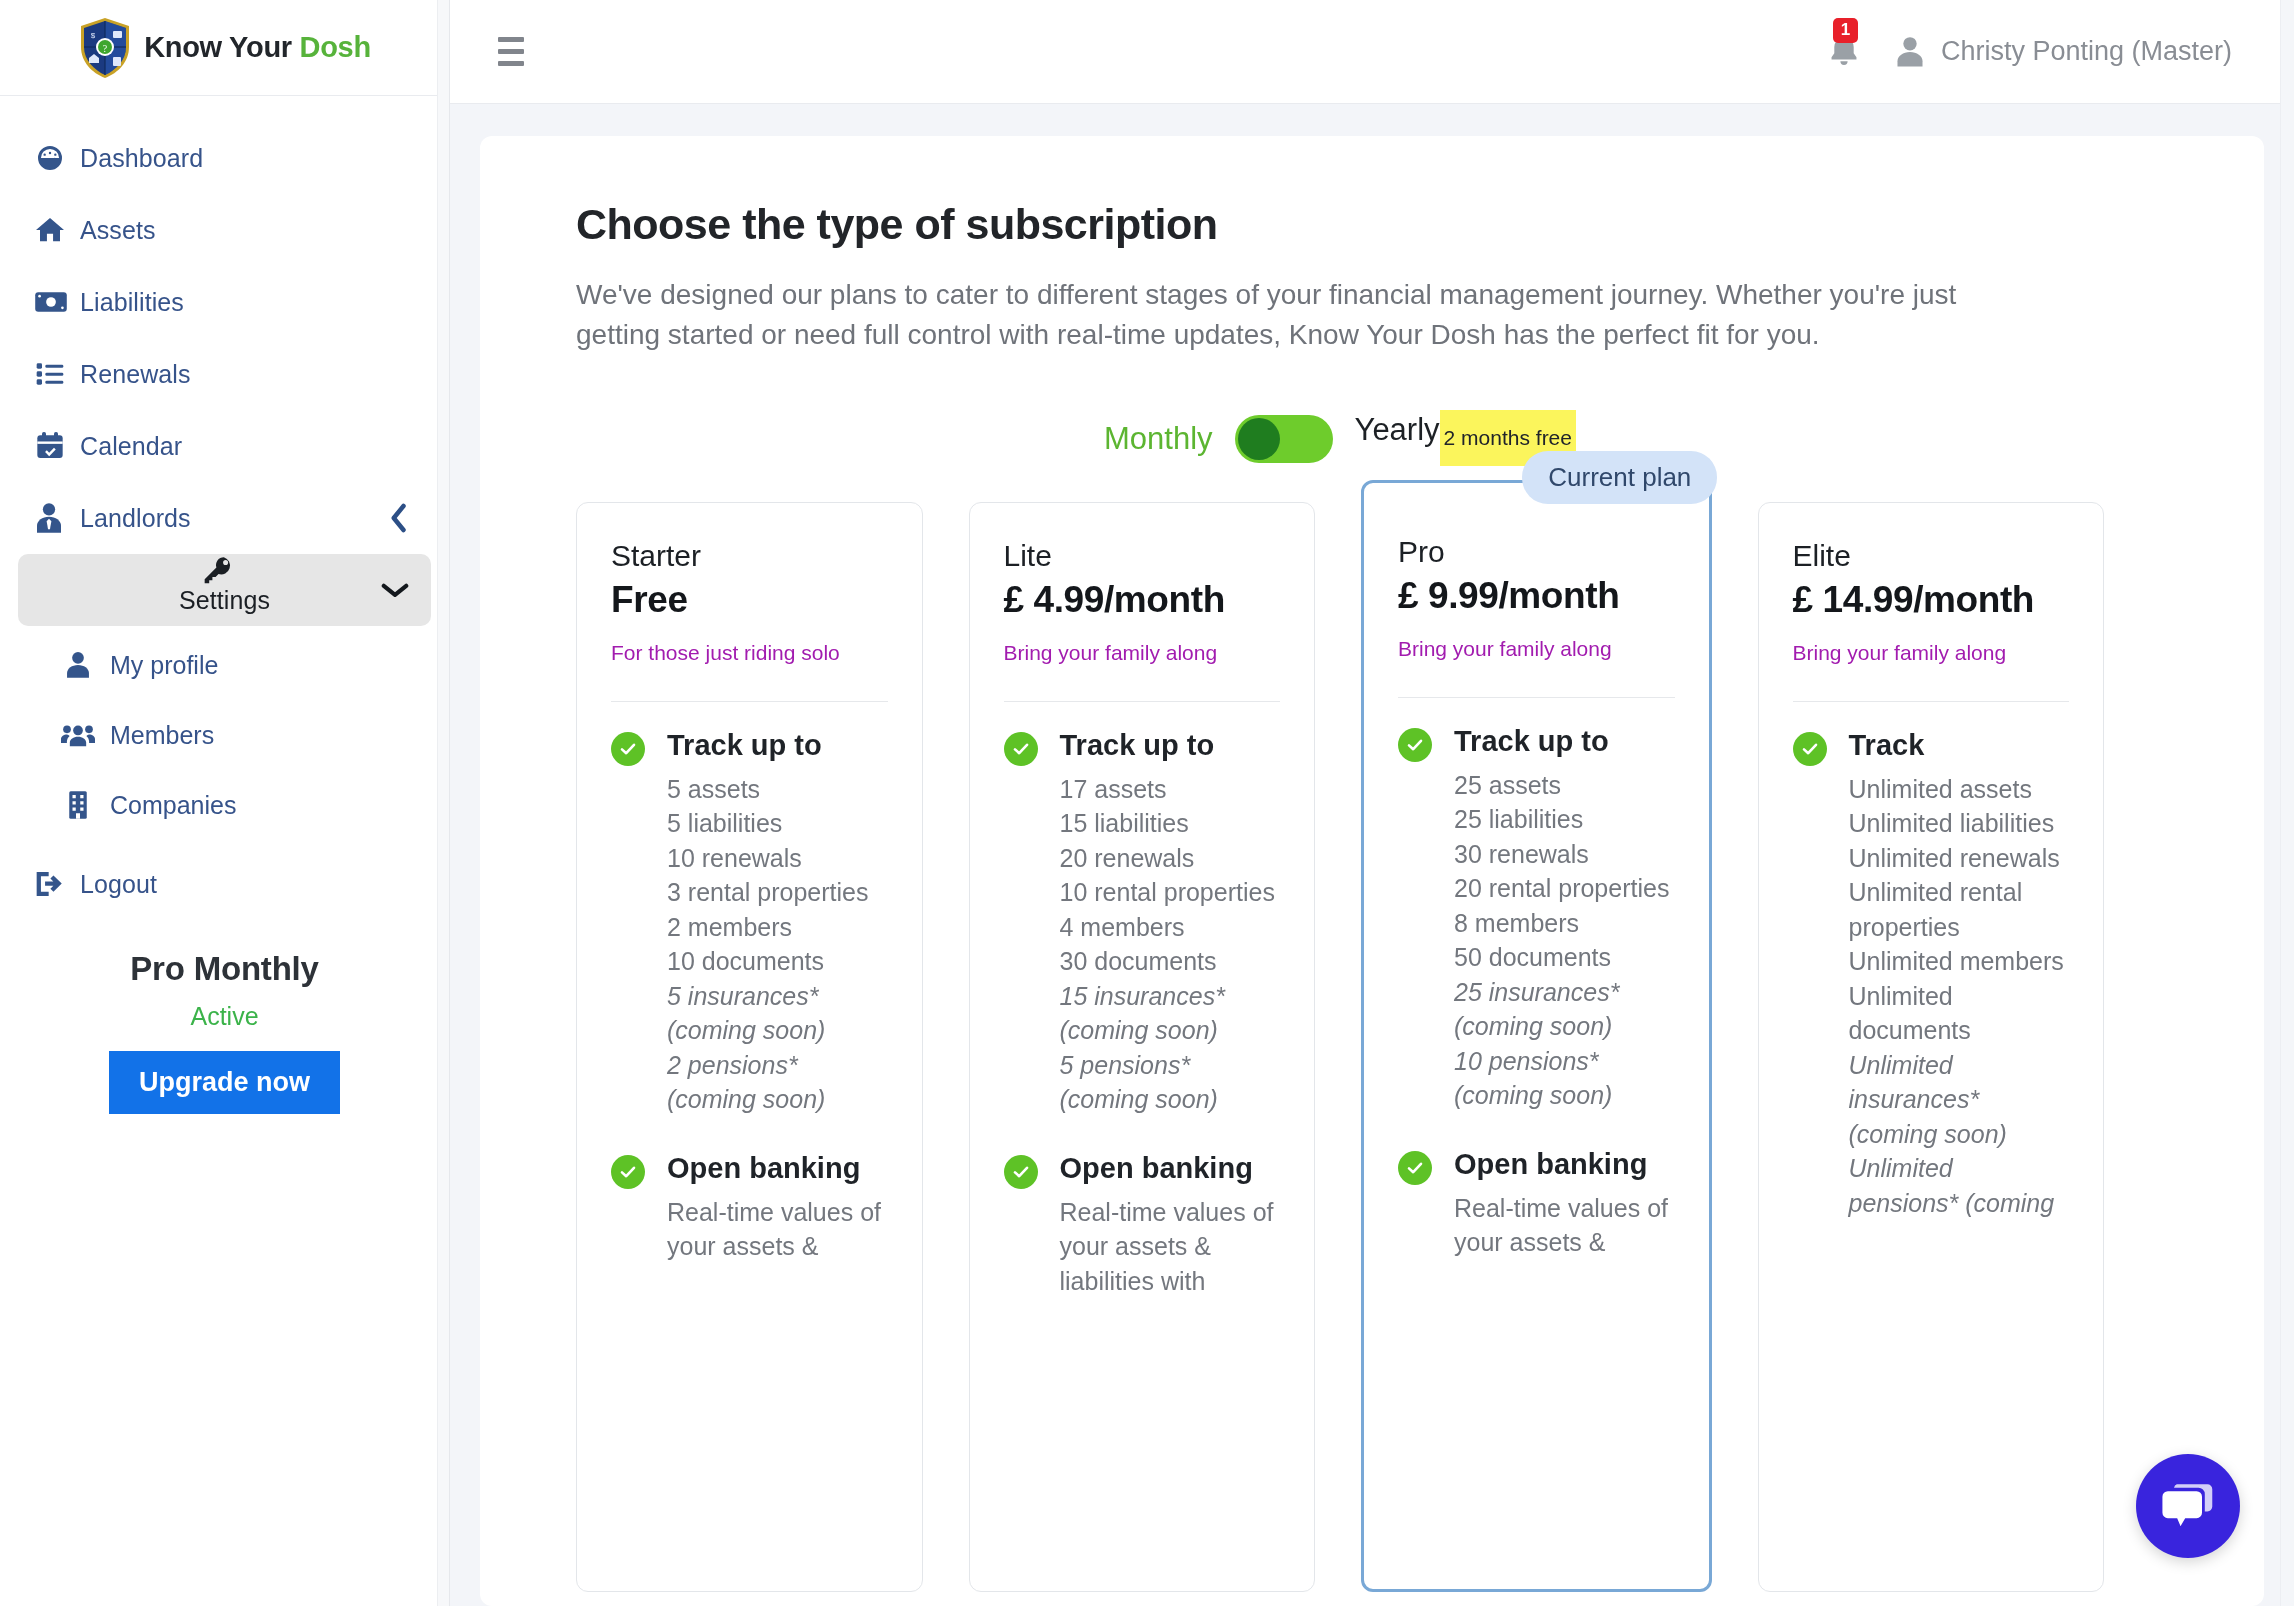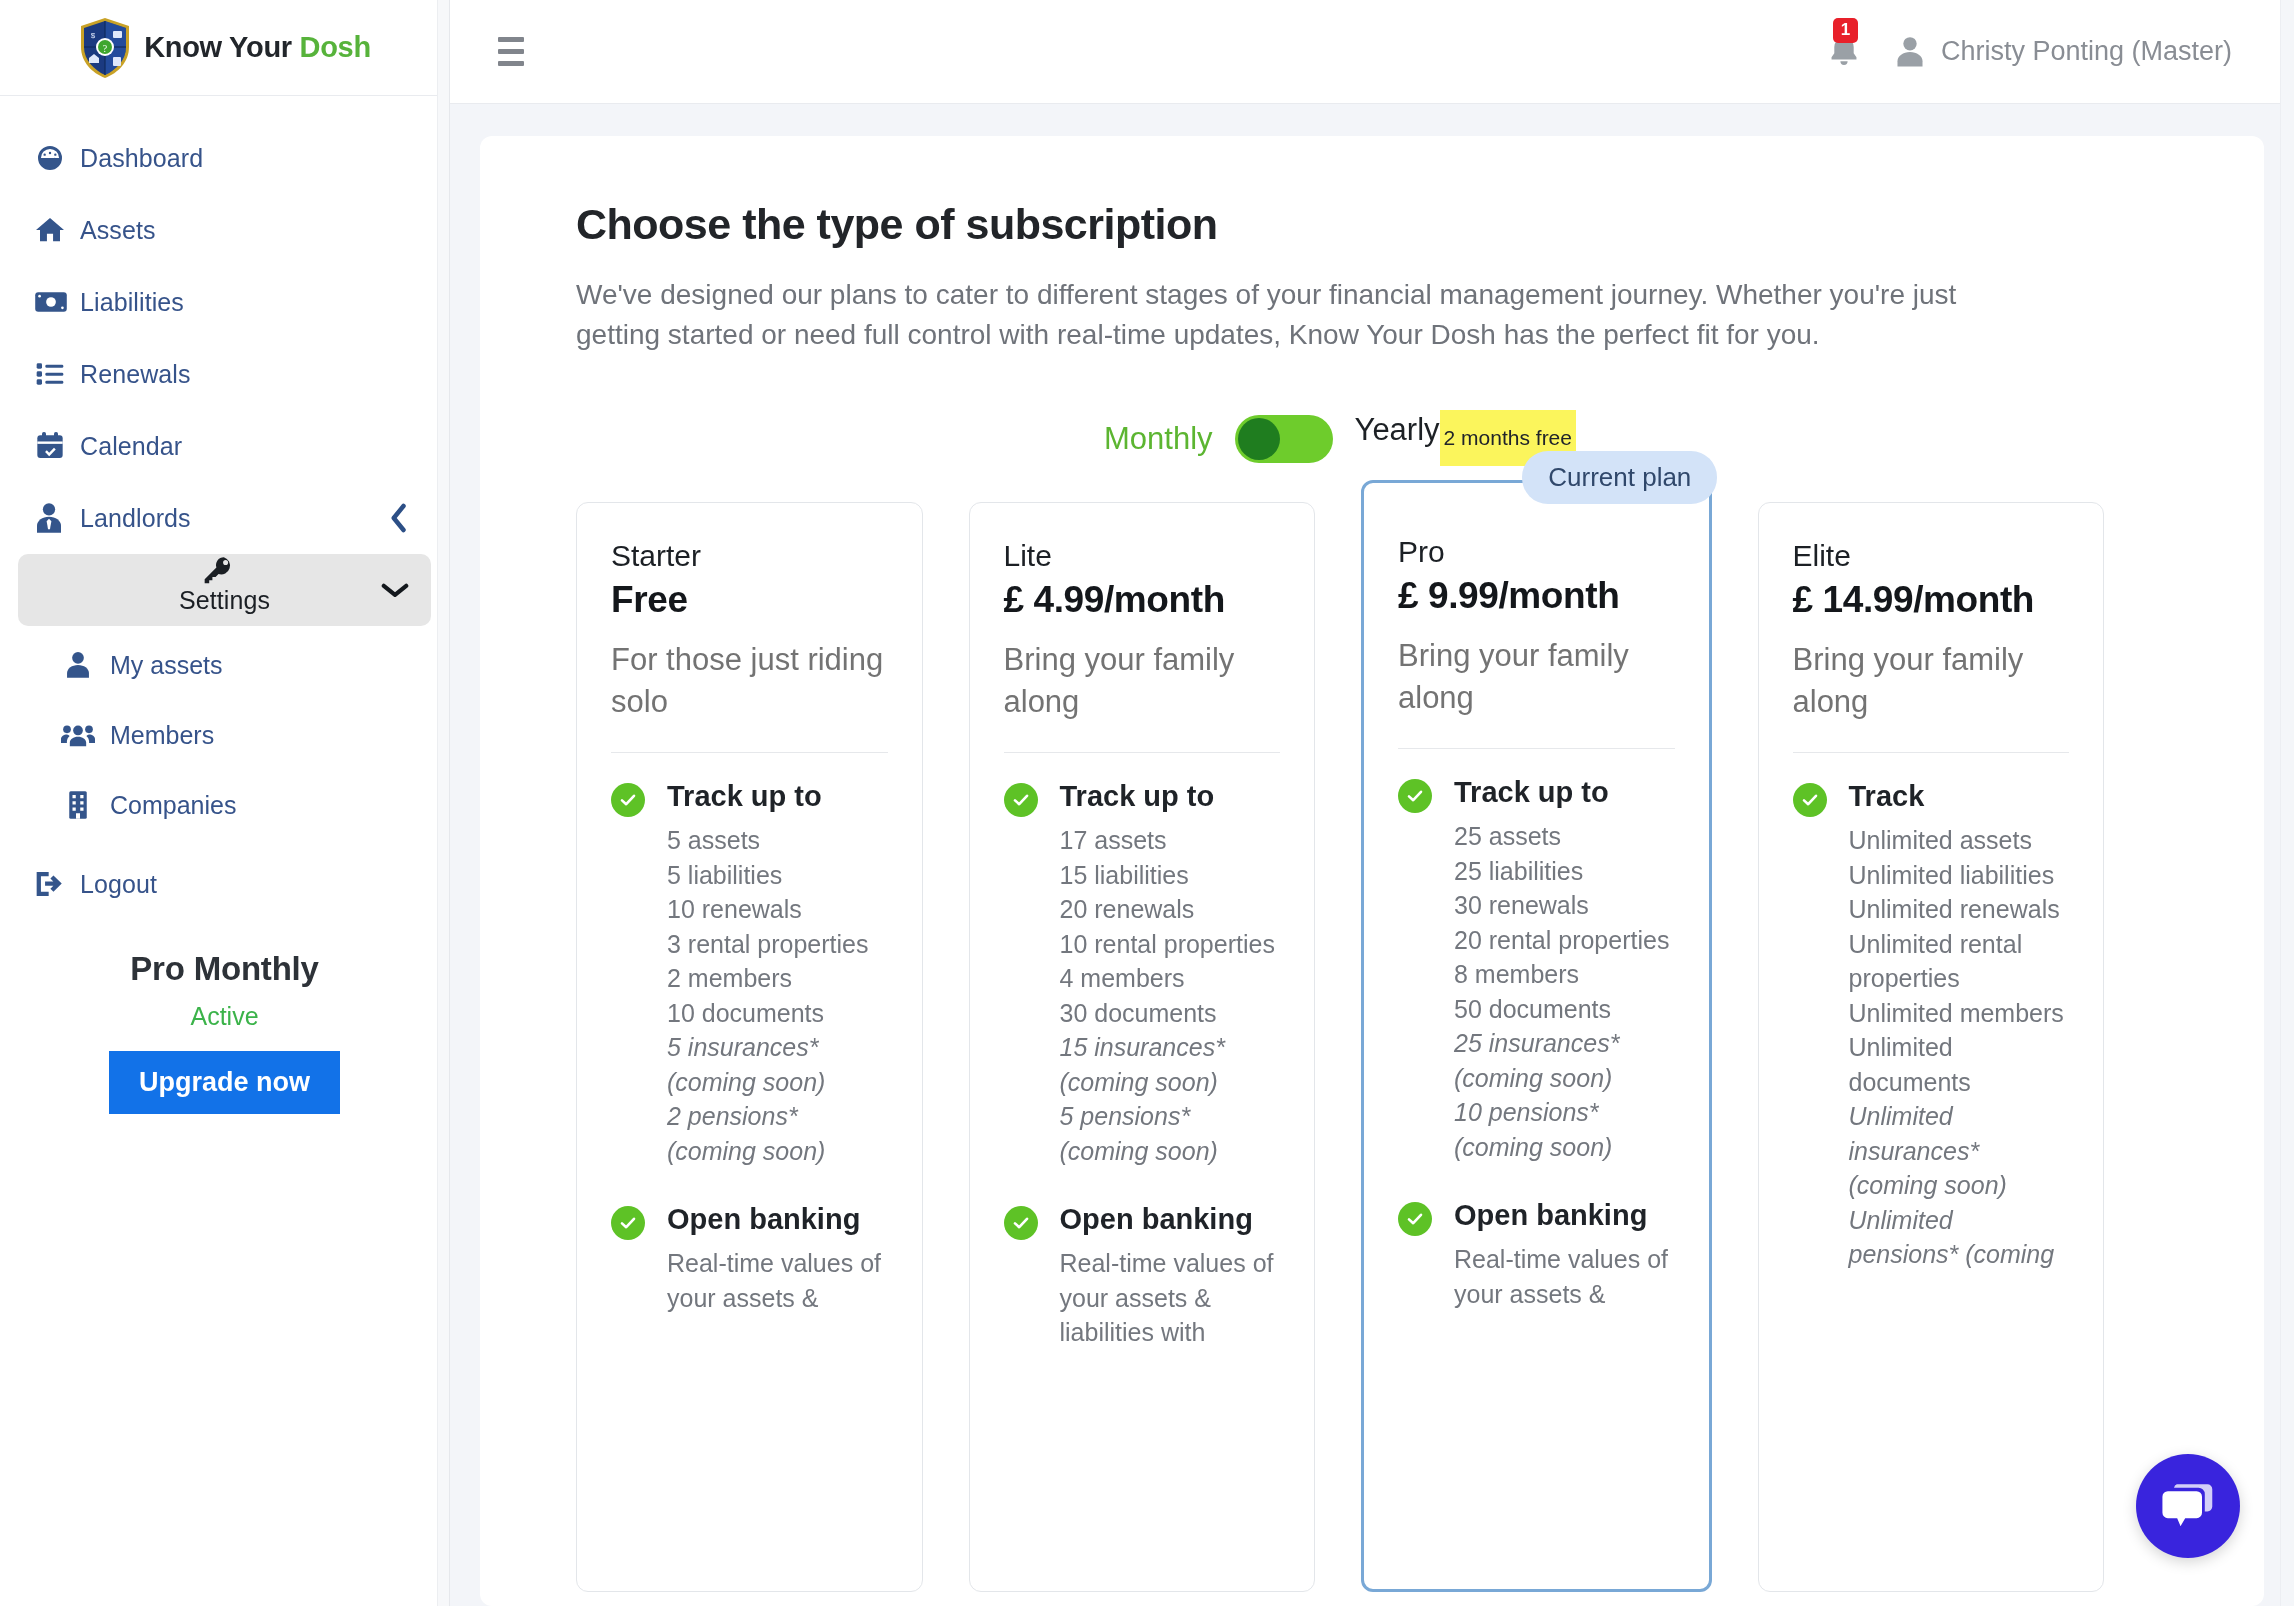--- a/index.html
+++ b/index.html
@@ -248,21 +248,21 @@
     white-space: nowrap;
   }
   .pc-name {
     font-size: 30px; color: #1c2025; margin-bottom: 6px;
   }
   .pc-price {
     font-size: 37px; font-weight: 700; color: #14171b;
     letter-spacing: -0.4px; margin-bottom: 18px;
   }
   .pc-tag {
-    font-size: 31px; color: #737373; line-height: 1.38;
+    font-size: 21px; color: #a21caf; line-height: 1.38;
     min-height: 34px;
     margin-top: 16px;
   }
   .pc-divider {
     border-top: 1px solid #e6e8eb;
     margin: 28px 0 26px 0;
   }
   .feature {
     display: flex; gap: 22px; margin-bottom: 34px;
   }
@@ -415,21 +415,21 @@
     </nav>
 
     <div class="subnav">
       <div class="subnav-item">
         <span class="ico">
           <svg width="26" height="28" viewBox="0 0 20 22" fill="currentColor">
               <circle cx="10" cy="5.4" r="4.6"></circle>
               <path d="M10 11c-4.7 0-8.6 2.8-8.6 6.3V21h17.2v-3.7C18.6 13.8 14.7 11 10 11z"></path>
             </svg>
         </span>
-        <span class="lbl">My assets</span>
+        <span class="lbl">My profile</span>
       </div>
       <div class="subnav-item">
         <span class="ico">
           <svg width="34" height="28" viewBox="0 0 30 22" fill="currentColor">
               <circle cx="15" cy="7" r="4.3"></circle>
               <circle cx="5.3" cy="6" r="3.4"></circle>
               <circle cx="24.7" cy="6" r="3.4"></circle>
               <path d="M15 12.5c-4 0-7.2 2.3-7.2 5.2V21h14.4v-3.3c0-2.9-3.2-5.2-7.2-5.2z"></path>
               <path d="M5.3 10.6c-2.9 0-5.3 1.8-5.3 4V18h5.2v-1.1c0-2 .9-3.8 2.4-5.1a8.6 8.6 0 0 0-2.3-1.2z"></path>
               <path d="M24.7 10.6c2.9 0 5.3 1.8 5.3 4V18h-5.2v-1.1c0-2-.9-3.8-2.4-5.1a8.6 8.6 0 0 1 2.3-1.2z"></path>

